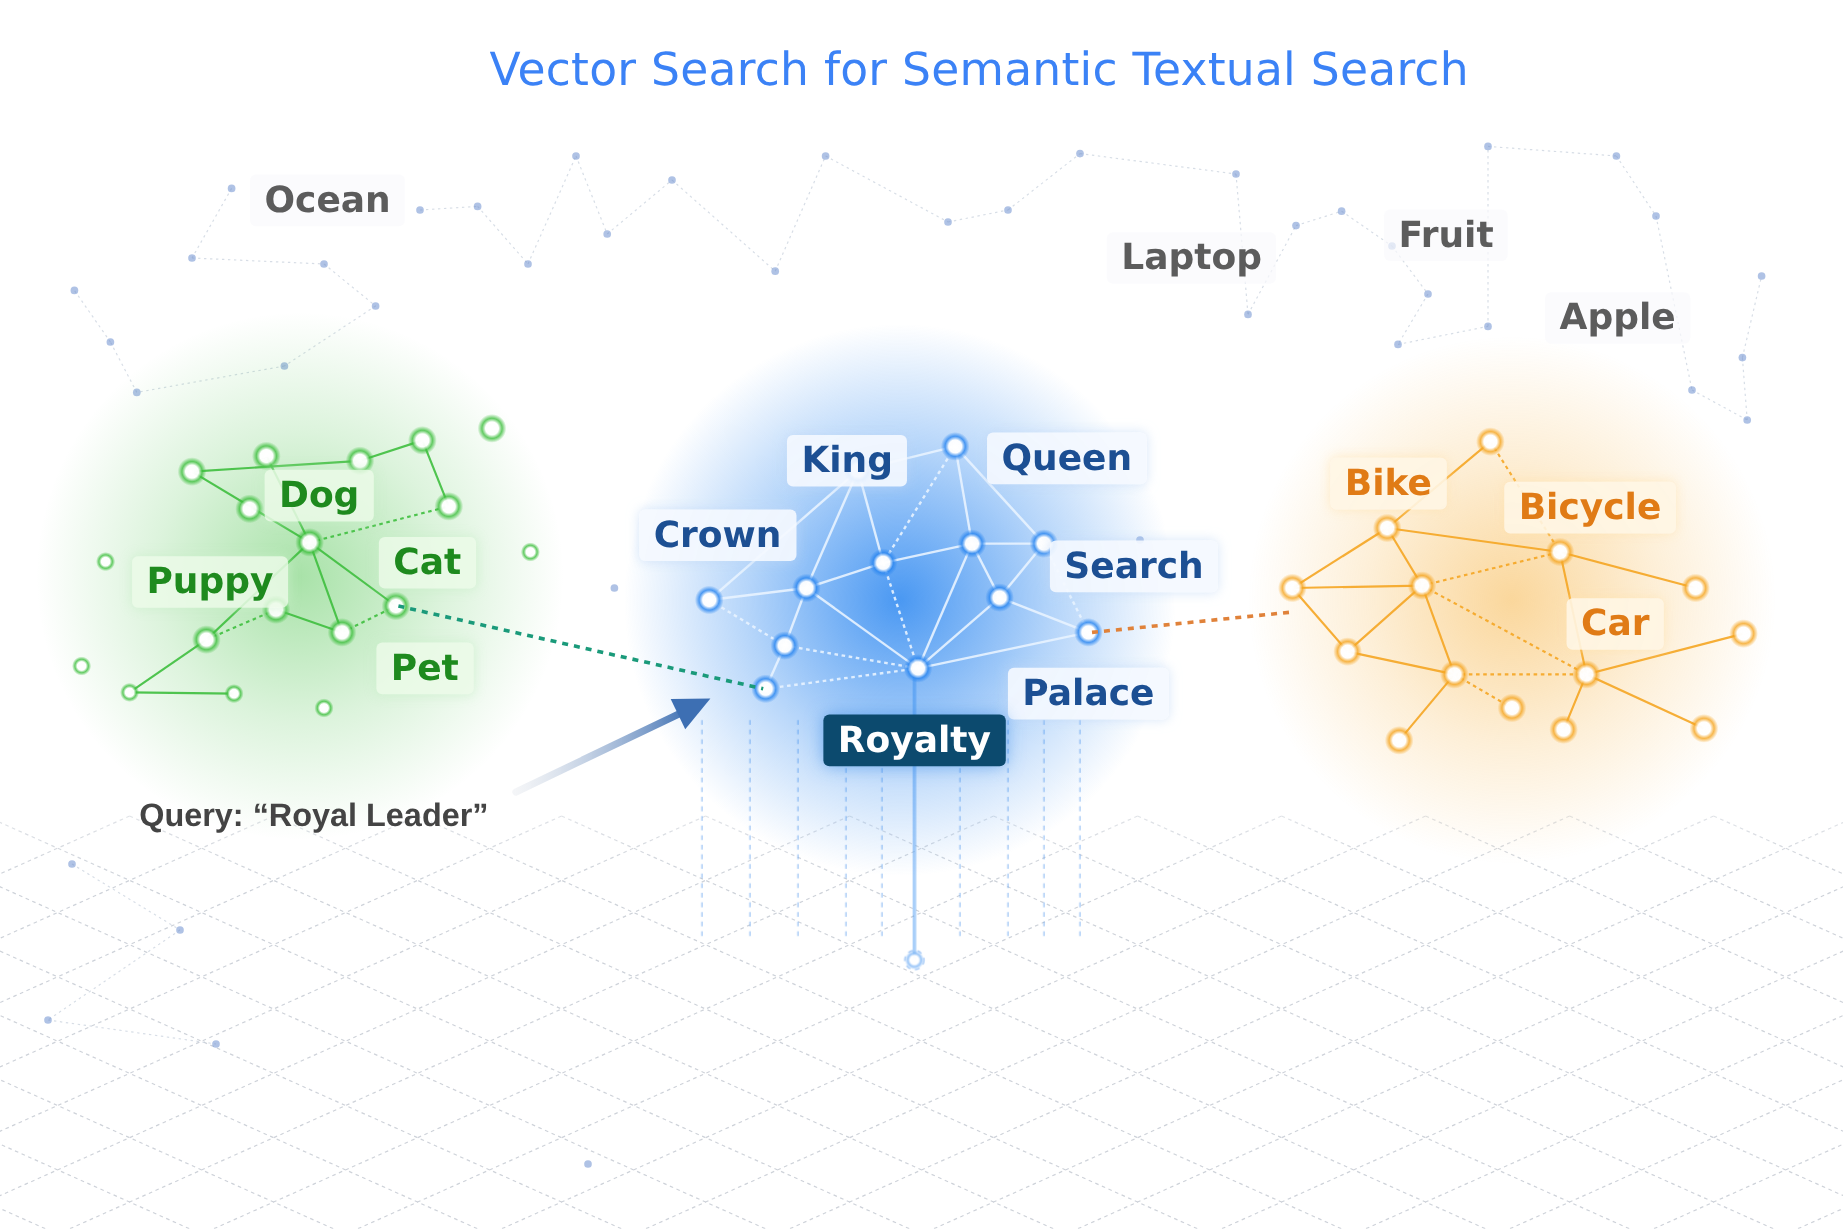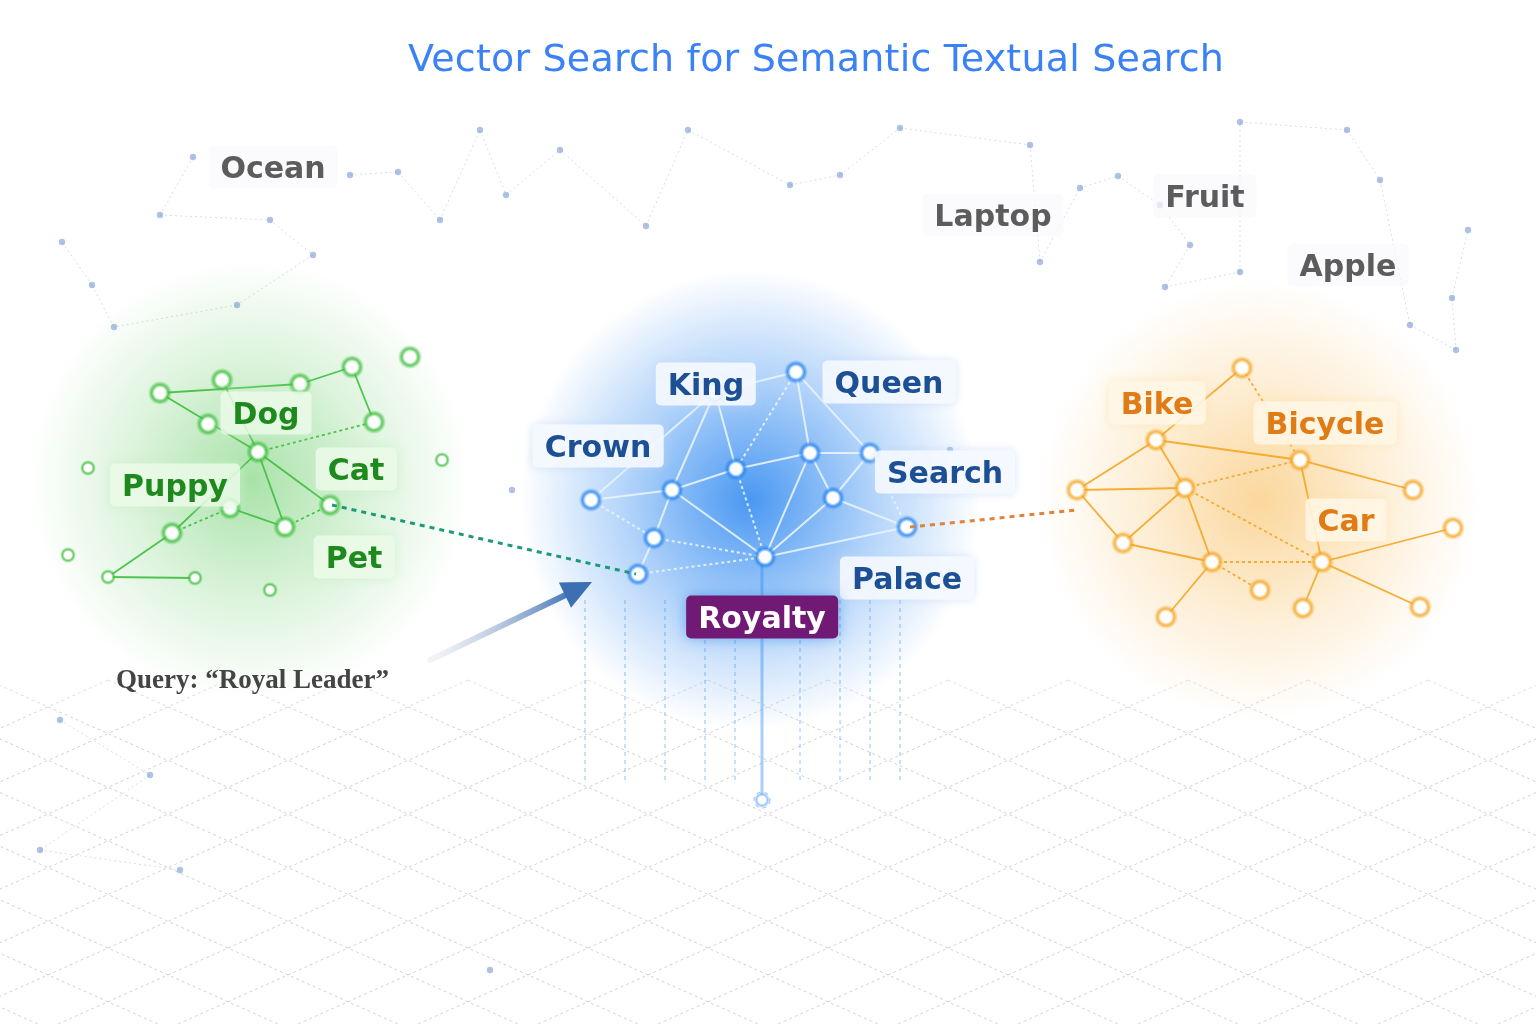--- a/index.html
+++ b/index.html
@@ -2,24 +2,24 @@
 <html><head>
 <meta charset="utf-8">
 <style>
   html,body{margin:0;padding:0;background:#ffffff;}
   body{width:1536px;height:1024px;overflow:hidden;position:relative;font-family:"DejaVu Sans","Liberation Sans",sans-serif;}
   #stage{position:absolute;left:0;top:0;width:1536px;height:1024px;}
   .title{position:absolute;left:0;top:36px;width:1536px;text-align:center;font-family:"DejaVu Sans",sans-serif;font-size:38px;color:#3b82f6;letter-spacing:0.2px;margin-left:48px;}
   .label{position:absolute;font-weight:bold;font-family:"DejaVu Sans",sans-serif;white-space:nowrap;padding:4px 12px;border-radius:5px;transform:translate(-50%,-50%);}
   .lbl-green{color:#1e8a1e;background:rgba(235,250,232,0.85);font-size:30px;box-shadow:0 0 10px rgba(200,240,200,0.7);}
   .lbl-blue{color:#1c4f93;background:rgba(244,249,255,0.92);font-size:30px;box-shadow:0 0 10px rgba(190,215,245,0.6);}
-  .lbl-blue-hl{color:#ffffff;background:#701a75;font-size:30px;box-shadow:0 0 14px rgba(60,140,230,0.6);}
+  .lbl-blue-hl{color:#ffffff;background:#0c4a6e;font-size:30px;box-shadow:0 0 14px rgba(60,140,230,0.6);}
   .lbl-orange{color:#e07b16;background:rgba(255,246,228,0.9);font-size:30px;box-shadow:0 0 10px rgba(255,225,170,0.6);}
   .lbl-gray{color:#5c5c5c;background:rgba(250,250,252,0.7);font-size:30px;}
-  .query{position:absolute;left:116px;top:664px;font-weight:bold;font-size:27px;color:#444444;font-family:Liberation Serif, serif;white-space:nowrap;}
+  .query{position:absolute;left:116px;top:664px;font-weight:bold;font-size:27px;color:#444444;font-family:Liberation Sans, sans-serif;white-space:nowrap;}
 </style>
 </head>
 <body>
 
 <div id="stage">
   <svg id="scene" width="1536" height="1024" viewBox="0 0 1536 1024">
       <defs>
         <radialGradient id="glow-green">
           <stop offset="0%" stop-color="#3fbf3f" stop-opacity="0.45"></stop>
           <stop offset="55%" stop-color="#3fbf3f" stop-opacity="0.18"></stop>

